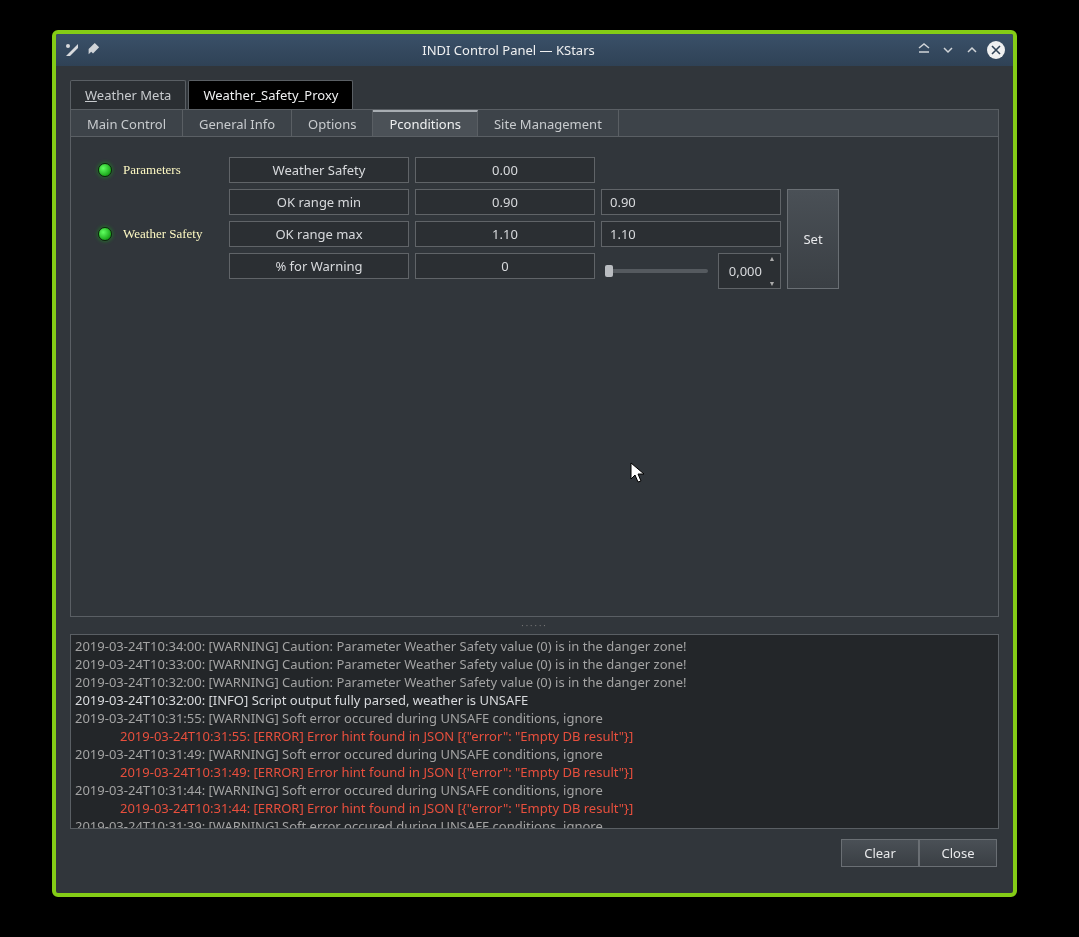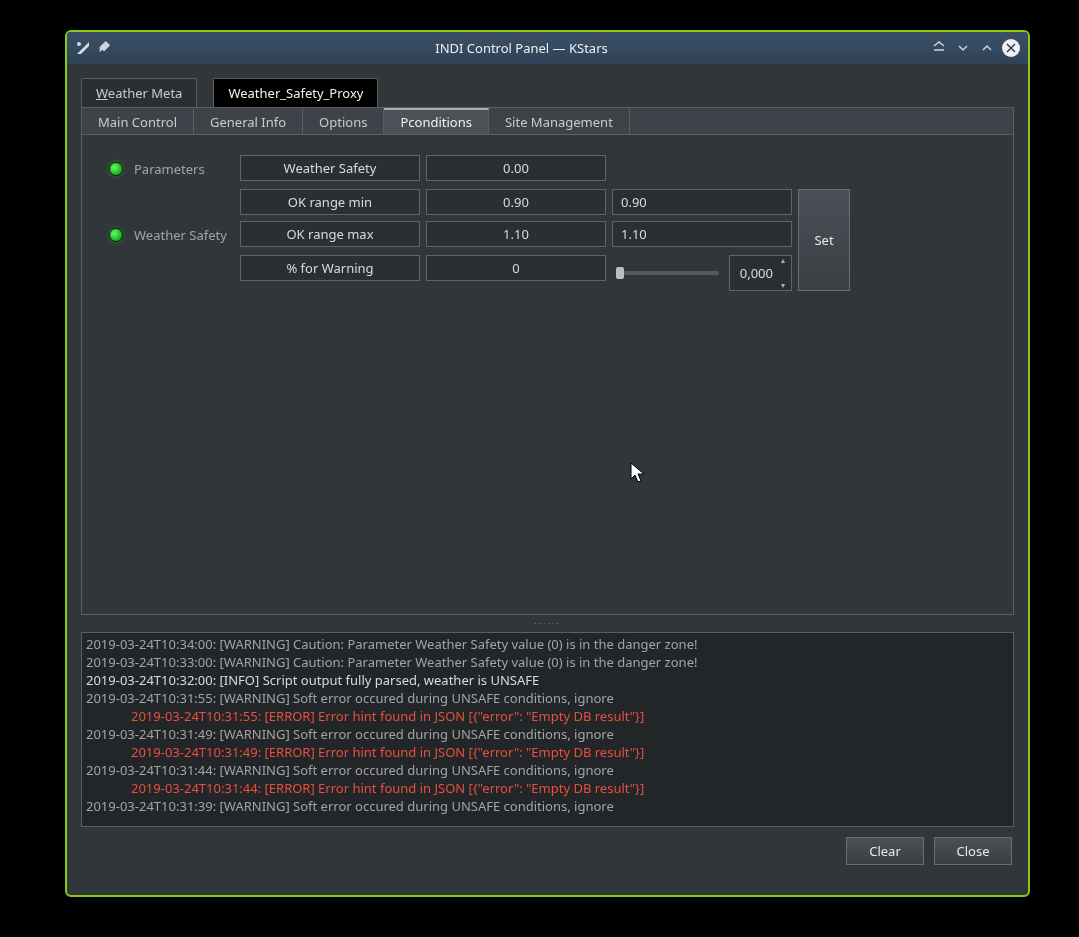--- a/index.html
+++ b/index.html
@@ -1,59 +1,59 @@
 <!DOCTYPE html>
 <html><head>
 <meta charset="utf-8">
 <style>
 * { margin: 0; padding: 0; box-sizing: border-box; font-family: "Noto Sans", "Segoe UI", sans-serif; font-size: 13px; }
 body { background: #000; width: 1079px; height: 937px; position: relative; }
 .window {
-  position: absolute; left: 65px; top: 30px; width: 965px; height: 867px;
-  background: #31363b; border: 2px solid #84cc16; border-radius: 6px;
+  position: absolute; left: 52px; top: 30px; width: 965px; height: 867px;
+  background: #31363b; border: 4px solid #84cc16; border-radius: 6px;
   box-shadow: 0 10px 40px rgba(0,0,0,0.8);
   display: flex; flex-direction: column; overflow: hidden;
 }
 .titlebar {
   height: 32px; background: linear-gradient(to bottom, #3a5068, #2f4256);
   display: flex; align-items: center; padding: 0 8px; color: #eff0f1;
 }
 .titlebar .icons-left { display:flex; gap:6px; align-items:center; }
 .titlebar .title { flex:1; text-align:center; font-size: 13px; }
 .titlebar .icons-right { display:flex; gap:6px; align-items:center; }
 .winbtn { width:18px; height:18px; display:flex; align-items:center; justify-content:center; color:#d0d4d8; cursor:default; }
 .winbtn.circle { background:#eff0f1; color:#2f4256; border-radius:50%; width:18px; height:18px; font-size:11px; line-height:1; }
 .pin-icon, .app-icon { width:16px; height:16px; display:inline-block; }
 
 .content { flex:1; display:flex; flex-direction:column; padding: 14px 14px 10px; gap:0; }
 
 .tabbar { display:flex; align-items:flex-end; }
 .tab {
   padding: 5px 14px; color:#c8cbce; background:#2b2f33; border:1px solid #5a5f64;
-  border-bottom:none; border-radius: 2px 2px 0 0; margin-right:16px; cursor:default;
+  border-bottom:none; border-radius: 2px 2px 0 0; margin-right:2px; cursor:default;
   position: relative;
 }
 .tab.active { background:#000000; color:#eff0f1; z-index: 2; }
 .tab .ul { text-decoration: underline; }
 
 .tabbar2 { display:flex; align-items:stretch; border:1px solid #5a5f64; background:#3d4349; height:28px; }
 .tab2 {
   padding: 5px 16px 4px; color:#c8cbce; cursor:default; border-right:1px solid #5a5f64;
   display:flex; align-items:center;
 }
 .tab2.active { background:#4b5157; color:#eff0f1; border-top:2px solid #a8adb2; padding-top:3px; }
 
 .panel {
   border:1px solid #5a5f64; border-top:none; background:#31363b; flex:0 0 480px;
   padding: 20px 22px; color:#eff0f1; overflow:hidden;
 }
 
 .param-grid { display:grid; grid-template-columns: 24px 100px 180px 180px 180px 52px; gap: 6px 6px; align-items:stretch; }
 .led { width:14px; height:14px; border-radius:50%; background: radial-gradient(circle at 35% 35%, #5fff5f, #008500); border:1px solid #0a2a0a; align-self:center; justify-self:center; box-shadow: 0 0 4px rgba(0,255,0,0.4); }
-.row-label { padding:5px 0; color:#a3a3a3; }
+.row-label { padding:5px 0; color:#fef9c3;font-family:Liberation Serif, serif; }
 .label-cell, .value-cell, .edit-cell {
   background:#2b2f33; border:1px solid #606468; text-align:center; padding:4px 6px;
   color:#d8dadd; height:26px; line-height:16px;
 }
 .edit-cell { text-align:left; padding-left:8px; background:#2b2f33; }
 .set-btn {
   grid-row: span 3; background: linear-gradient(to bottom,#4a5056,#3a3f44);
   border:1px solid #6a6f74; color:#e8e9eb; display:flex; align-items:center; justify-content:center;
   cursor:default;
 }
@@ -70,21 +70,21 @@
 
 .log {
   border:1px solid #5a5f64; background:#232629; height:195px; overflow-y:scroll;
   padding:2px 2px; color:#eff0f1; font-size:13px;
 }
 .log-line { padding:0 2px; line-height:18px; white-space:nowrap; }
 .log-warn { color:#a3a3a3; }
 .log-err  { color:#e84f3d;margin-left:45px; }
 .log-info { color:#d8dadd; }
 
-.buttons { display:flex; justify-content:flex-end; gap:10px; padding:10px 2px 4px; }
+.buttons { display:flex; justify-content:flex-end; gap:0; padding:10px 2px 4px; }
 .btn {
   min-width:78px; padding:4px 16px; background: linear-gradient(to bottom,#4a5056,#3a3f44);
   border:1px solid #6a6f74; color:#e8e9eb; text-align:center; cursor:default;
 }
 
 
 .log::-webkit-scrollbar { width:14px; background:#2b2f33; }
 .log::-webkit-scrollbar-thumb { background:#595e63; border:2px solid #2b2f33; }
 .log::-webkit-scrollbar-button { display:block; height:14px; background:#2b2f33; }
 
@@ -206,20 +206,21 @@
           </div>
         </div>
       </div>
     </div>
 
     <div class="resize-hint">······</div>
 
     <div class="log" id="log">
         <div class="log-line log-warn">2019-03-24T10:34:00: [WARNING] Caution: Parameter Weather Safety value (0) is in the danger zone!</div>
         <div class="log-line log-warn">2019-03-24T10:33:00: [WARNING] Caution: Parameter Weather Safety value (0) is in the danger zone!</div>
+        <div class="log-line log-warn">2019-03-24T10:32:00: [WARNING] Caution: Parameter Weather Safety value (0) is in the danger zone!</div>
         <div class="log-line log-info">2019-03-24T10:32:00: [INFO] Script output fully parsed, weather is UNSAFE</div>
         <div class="log-line log-warn">2019-03-24T10:31:55: [WARNING] Soft error occured during UNSAFE conditions, ignore</div>
         <div class="log-line log-err">2019-03-24T10:31:55: [ERROR] Error hint found in JSON [{"error": "Empty DB result"}]</div>
         <div class="log-line log-warn">2019-03-24T10:31:49: [WARNING] Soft error occured during UNSAFE conditions, ignore</div>
         <div class="log-line log-err">2019-03-24T10:31:49: [ERROR] Error hint found in JSON [{"error": "Empty DB result"}]</div>
         <div class="log-line log-warn">2019-03-24T10:31:44: [WARNING] Soft error occured during UNSAFE conditions, ignore</div>
         <div class="log-line log-err">2019-03-24T10:31:44: [ERROR] Error hint found in JSON [{"error": "Empty DB result"}]</div>
         <div class="log-line log-warn">2019-03-24T10:31:39: [WARNING] Soft error occured during UNSAFE conditions, ignore</div>
       </div>
 

